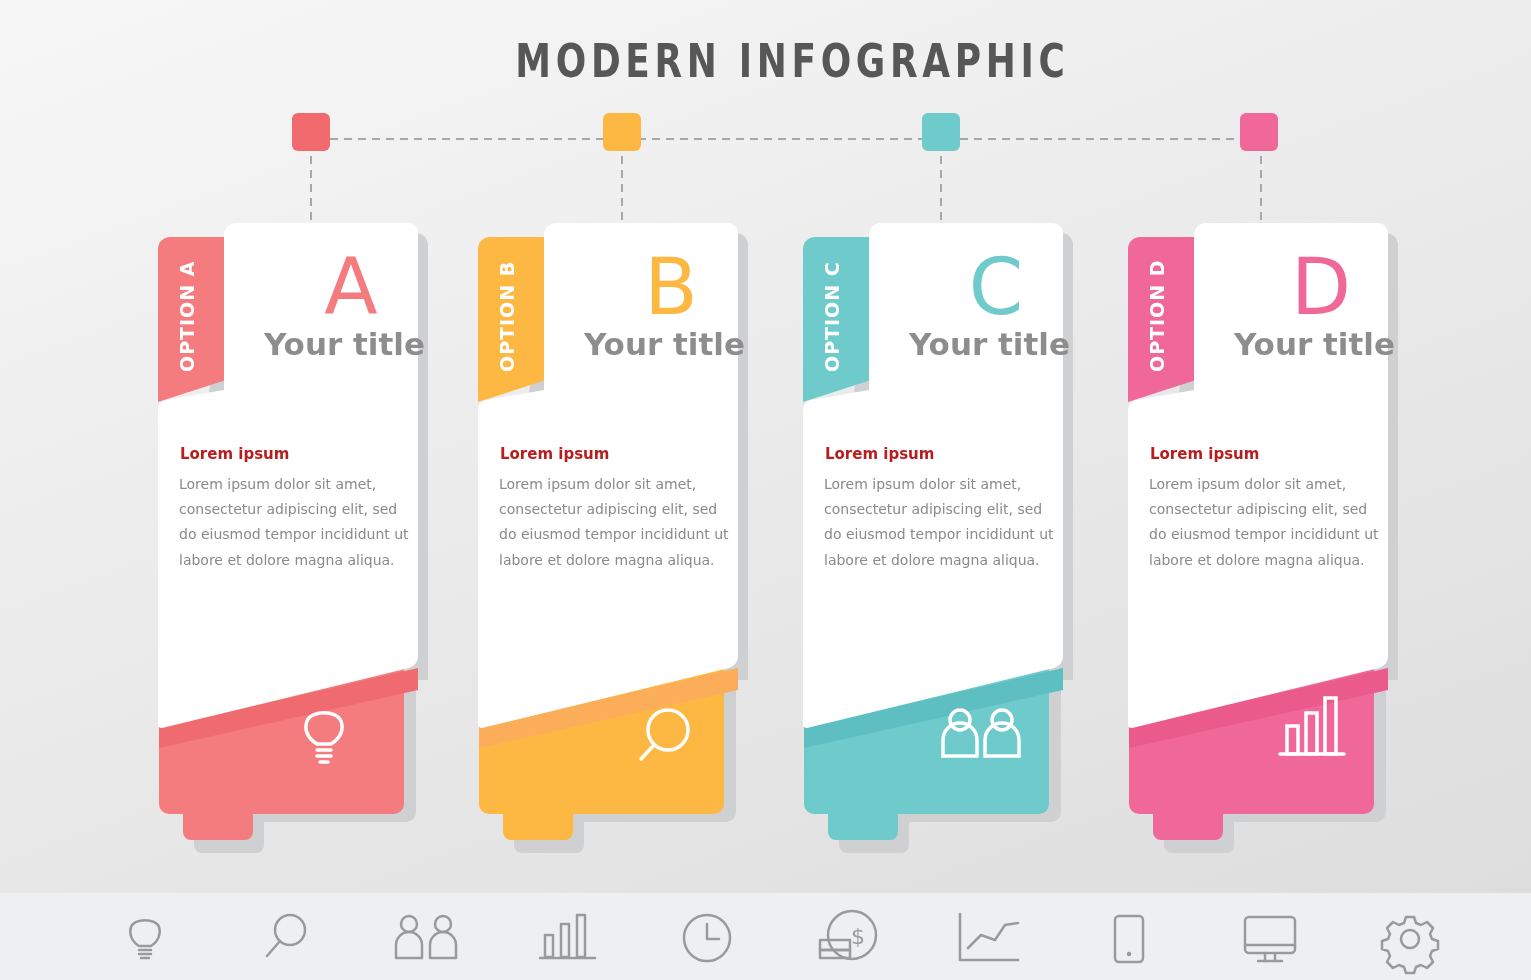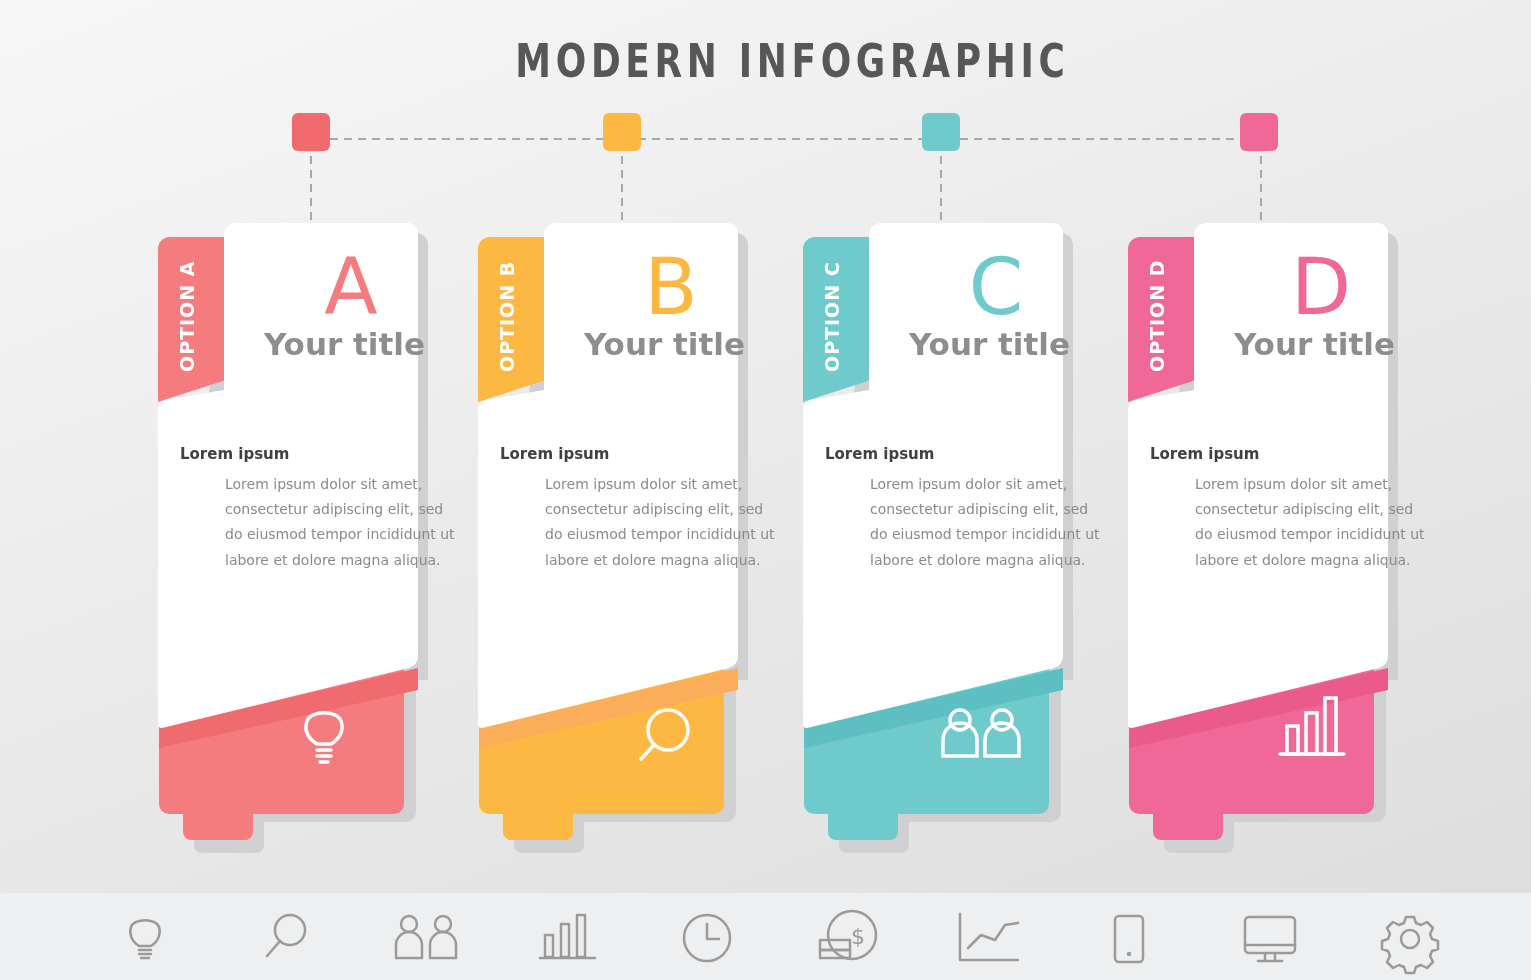--- a/index.html
+++ b/index.html
@@ -23,25 +23,25 @@
   .letter {
     position: absolute; font-family: "DejaVu Sans", sans-serif; font-size: 78px; line-height: 1;
     font-weight: normal; text-align: center; width: 90px;
   }
   .card-title {
     position: absolute; font-family: "DejaVu Sans", sans-serif; font-weight: bold;
     font-size: 31px; color: #8d8d8d; white-space: nowrap;
   }
   .body-head {
     position: absolute; font-family: "DejaVu Sans", sans-serif; font-weight: bold;
-    font-size: 15px; color: #404040;
+    font-size: 15px; color: #b91c1c;
   }
   .body-text {
     position: absolute; font-family: "DejaVu Sans", sans-serif; font-size: 14px;
-    line-height: 25.2px; color: #8a8a8a; width: 230px; margin-left: 46px;
+    line-height: 25.2px; color: #8a8a8a; width: 230px;
   }
   .bottom-bar {
     position: absolute; left: 0; top: 893px; width: 1531px; height: 87px; background: #eeeff0;
   }
 </style>
 </head>
 <body>
 
 <div class="title">MODERN INFOGRAPHIC</div>
 

